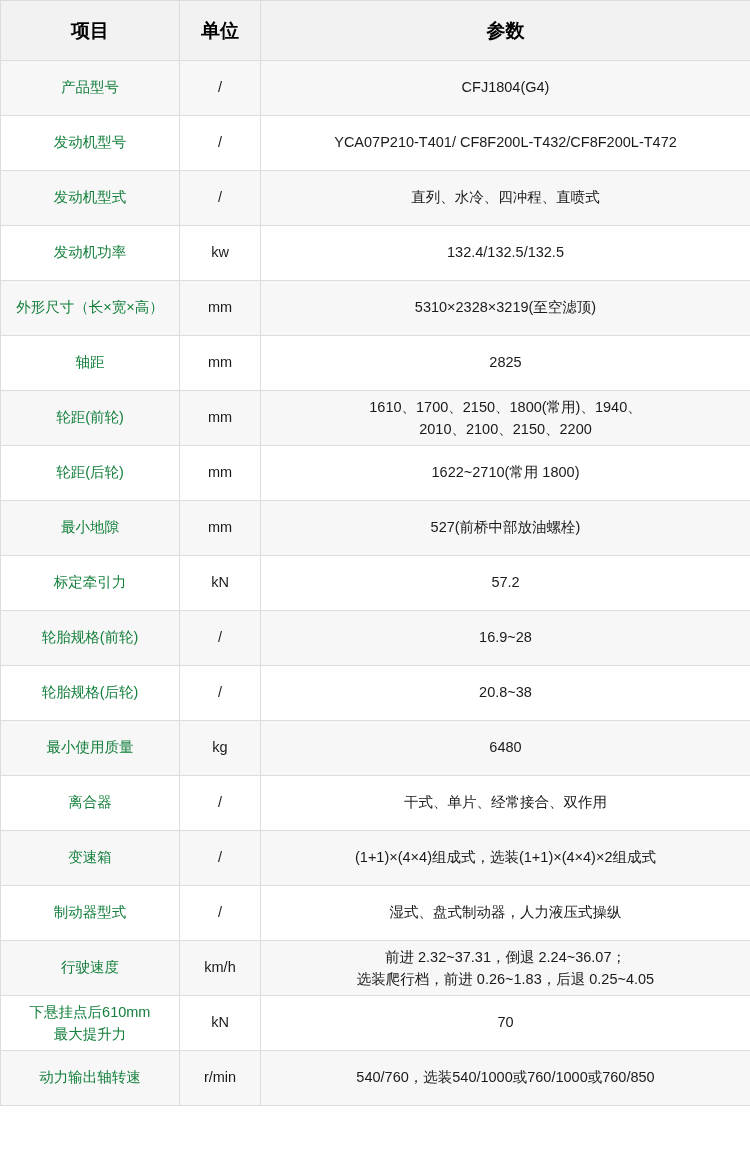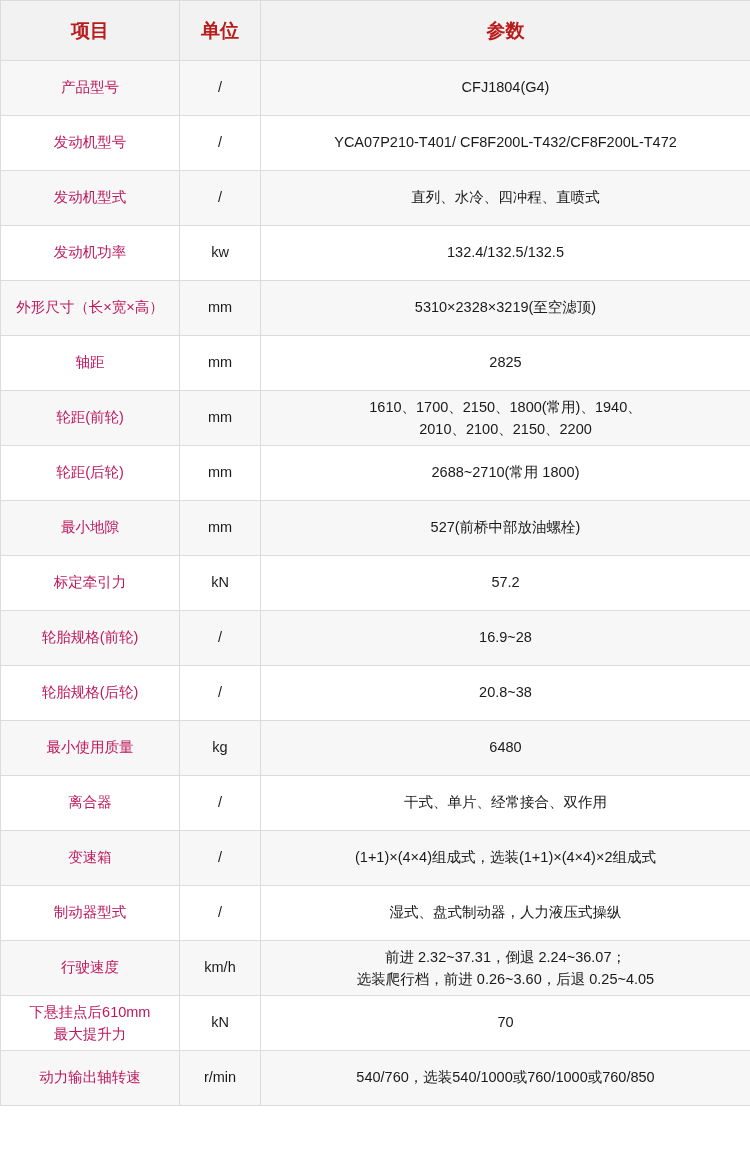--- a/index.html
+++ b/index.html
@@ -26,36 +26,36 @@
     text-align: center;
     vertical-align: middle;
     padding: 0 4px;
     line-height: 1.45;
   }
   table.spec thead th {
     background: #f2f2f2;
     font-size: 19px;
     font-weight: bold;
     height: 59px;
-    color: #b91c1c;
+    color: #000000;
   }
   table.spec tbody td {
     font-size: 14.5px;
     height: 54px;
     background: #ffffff;
   }
   table.spec tbody tr:nth-child(odd) td {
     background: #f7f7f7;
   }
   table.spec tbody tr:nth-child(even) td {
     background: #ffffff;
   }
   td.item-cell {
     font-size: 15px;
-    color: #be185d;
+    color: #15803d;
   }
   td.unit-cell {
     font-size: 14px;
     color: #1a1a1a;
   }
   td.param-cell {
     font-size: 15px;
     color: #1a1a1a;
   }
   .multiline {
@@ -114,21 +114,21 @@
       <td class="item-cell">轮距(前轮)</td>
       <td class="unit-cell">mm</td>
       <td class="param-cell">
         <span class="multiline">1610、1700、2150、1800(常用)、1940、</span>
         <span class="multiline">2010、2100、2150、2200</span>
       </td>
     </tr>
     <tr>
       <td class="item-cell">轮距(后轮)</td>
       <td class="unit-cell">mm</td>
-      <td class="param-cell">2688~2710(常用 1800)</td>
+      <td class="param-cell">1622~2710(常用 1800)</td>
     </tr>
     <tr>
       <td class="item-cell">最小地隙</td>
       <td class="unit-cell">mm</td>
       <td class="param-cell">527(前桥中部放油螺栓)</td>
     </tr>
     <tr>
       <td class="item-cell">标定牵引力</td>
       <td class="unit-cell">kN</td>
       <td class="param-cell">57.2</td>
@@ -161,21 +161,21 @@
     <tr>
       <td class="item-cell">制动器型式</td>
       <td class="unit-cell">/</td>
       <td class="param-cell">湿式、盘式制动器，人力液压式操纵</td>
     </tr>
     <tr>
       <td class="item-cell">行驶速度</td>
       <td class="unit-cell">km/h</td>
       <td class="param-cell">
         <span class="multiline">前进 2.32~37.31，倒退 2.24~36.07；</span>
-        <span class="multiline">选装爬行档，前进 0.26~3.60，后退 0.25~4.05</span>
+        <span class="multiline">选装爬行档，前进 0.26~1.83，后退 0.25~4.05</span>
       </td>
     </tr>
     <tr>
       <td class="item-cell">
         <span class="multiline">下悬挂点后610mm</span>
         <span class="multiline">最大提升力</span>
       </td>
       <td class="unit-cell">kN</td>
       <td class="param-cell">70</td>
     </tr>

